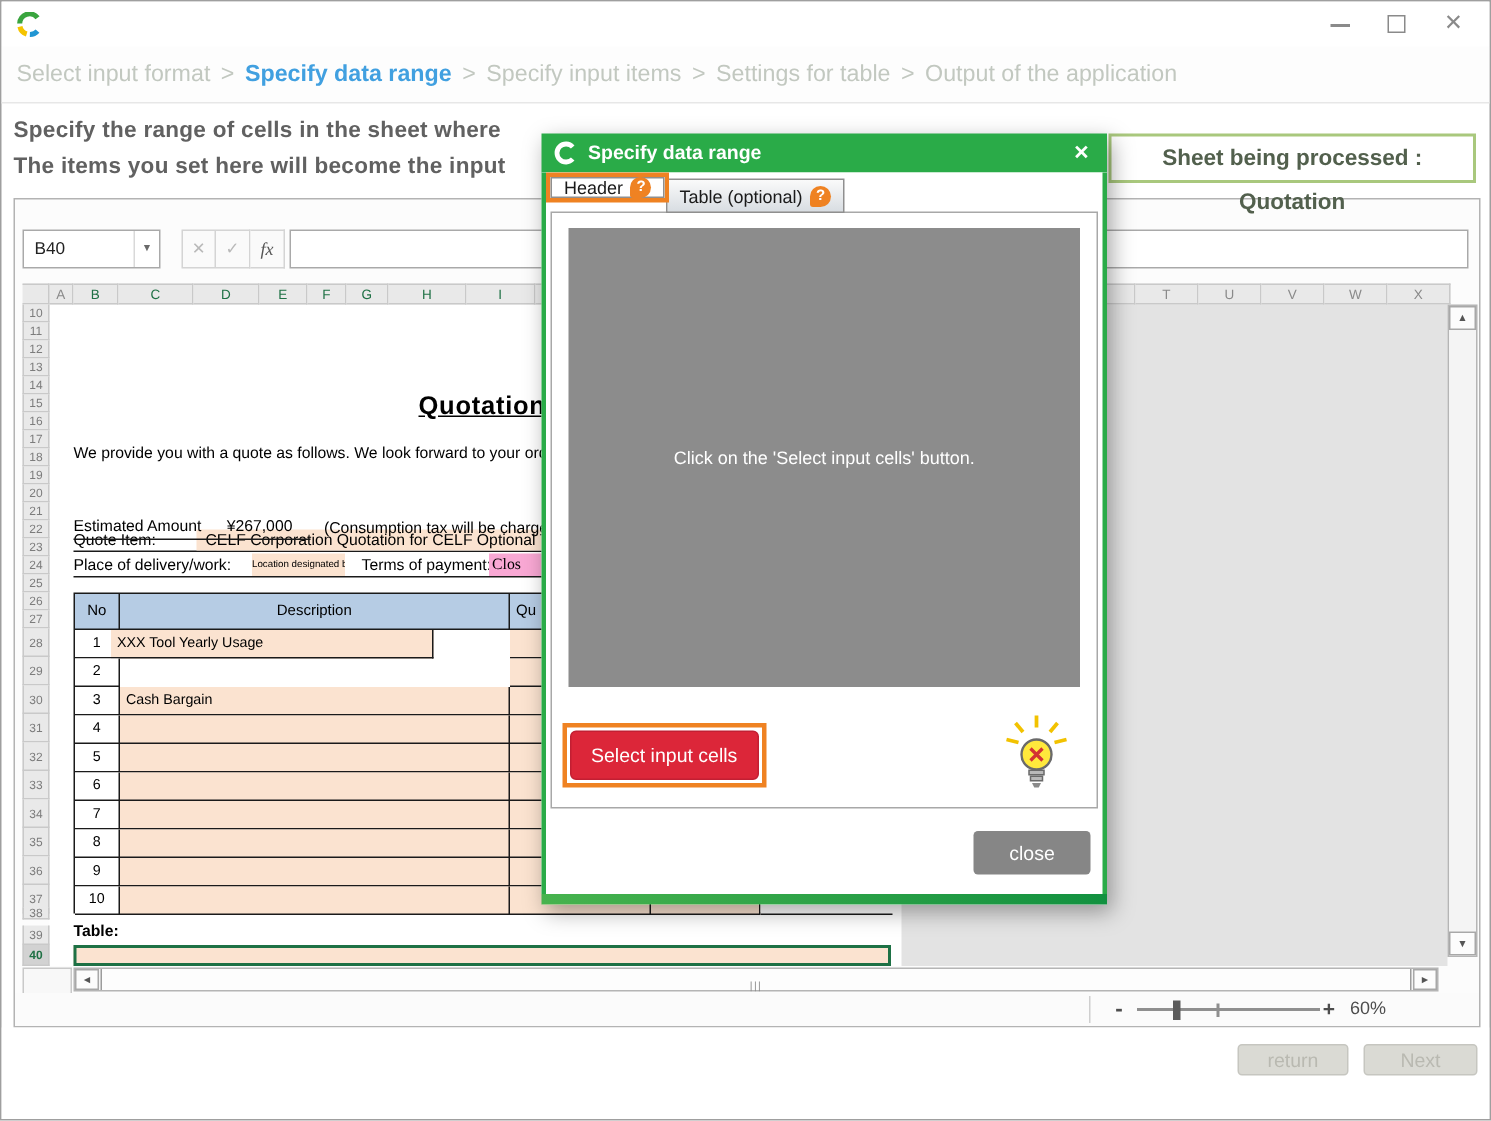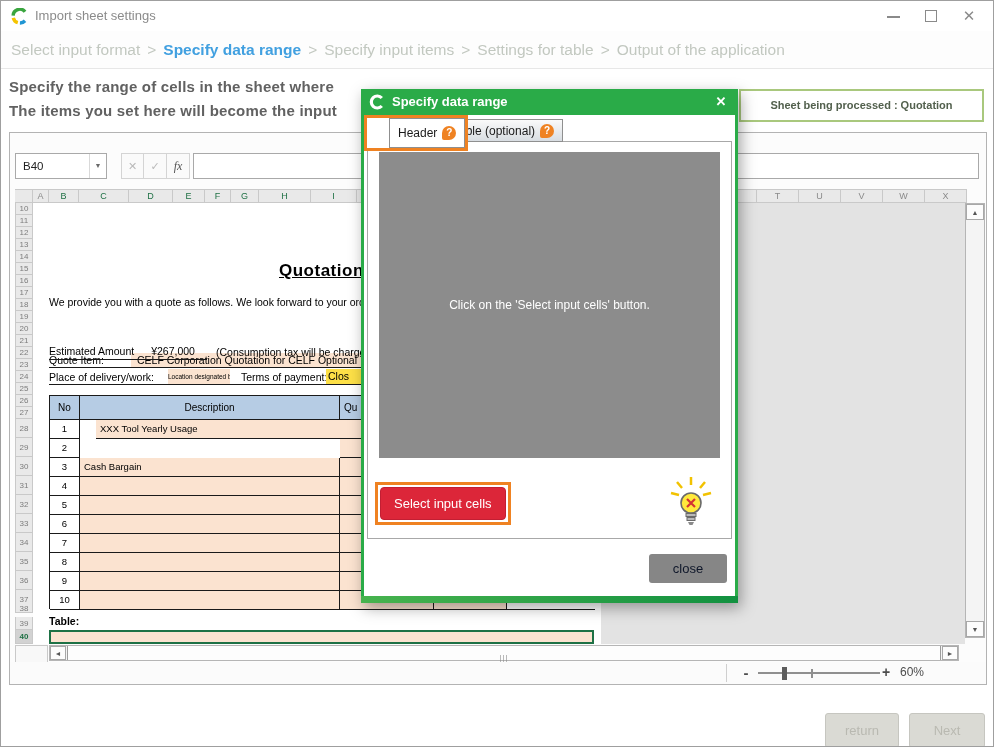--- a/index.html
+++ b/index.html
@@ -21,21 +21,21 @@
   #crumbbar { left:0; top:30px; width:100%; height:38px; background:#fdfdfd; border-bottom:1px solid #e7e7e7; }
   #breadcrumb { left:10px; top:0; height:38px; line-height:38px; font-size:15.5px; color:#c2c8c0; white-space:nowrap;text-align:right; }
   .bc-item { display:inline-block; color:#c2c8c0; }
   .bc-item.active { color:#41a0e0; font-weight:bold; }
   .bc-sep { display:inline-block; margin:0 7px; color:#c2c8c0; }
 
   
   .instr { left:8px; font-size:15px; font-weight:bold; color:#616161; letter-spacing:.2px; white-space:nowrap; }
   #instr1 { top:77px; } #instr2 { top:101px; }
   #sheet-banner { left:738px; top:88px; width:245px; height:33px; background:#fff; border:2px solid #a9c87d;
-                  text-align:center; line-height:29px; font-size:11px; font-weight:bold; color:#52604d; z-index:5; }
+                  text-align:center; line-height:29px; font-size:15px; font-weight:bold; color:#52604d; z-index:5; }
 
   
   #sheet-panel { left:8px; top:131px; width:978px; height:553px; border:1px solid #b3b3b3; background:#fcfcfc; }
   #name-box { left:14px; top:152px; width:92px; height:26px; border:1px solid #a9a9a9; background:#fff; font-size:11.5px; }
   #name-box .ref { position:absolute; left:7px; top:0; line-height:24px; color:#222; }
   #name-box .dd { position:absolute; right:0; top:0; width:17px; height:100%; border-left:1px solid #d9d9d9;
                   font-size:7px; color:#6a6a6a; text-align:center; line-height:24px; }
   #fx-group { left:120px; top:152px; height:26px; display:flex; }
   .fbtn { width:23px; height:26px; border:1px solid #d4d4d4; border-left:none; background:#fafafa;
           text-align:center; line-height:24px; font-size:11px; color:#b9b9b9; }
@@ -65,22 +65,22 @@
                     font-size:10.5px; line-height:15px; padding-left:6px; overflow:hidden; }
   #row-amount { left:48px; top:344px; width:545px; height:15px; }
   #row-amount .useg { position:absolute; left:0; top:0; width:158px; height:15px; border-bottom:1px solid #1a1a1a; font-size:10.5px; }
   #row-amount .useg .v { margin-left:14px; }
   #row-amount .note { position:absolute; left:167px; top:1px; font-size:10.5px; }
   #row-delivery { left:48px; top:368px; width:545px; height:16px; border-bottom:1px solid #1a1a1a; font-size:10.5px; }
   #row-delivery .lbl { position:absolute; left:0; top:2px; }
   #row-delivery .dval { position:absolute; left:119px; top:0; width:62px; height:15px; background:#fbe3d0;
                         font-size:6.5px; line-height:15px; overflow:hidden; }
   #row-delivery .plbl { position:absolute; left:192px; top:2px; }
-  #row-delivery .pval { position:absolute; left:277px; top:0; width:54px; height:15px; background:#fde047;
-                        line-height:15px; padding-left:2px; overflow:hidden; }
+  #row-delivery .pval { position:absolute; left:277px; top:0; width:54px; height:15px; background:#f9a8d4;
+                        line-height:15px; padding-left:2px; overflow:hidden;font-family:Liberation Serif, serif; }
   #qtable { left:48px; top:394px; width:545px; height:214px; border:1px solid #1a1a1a; z-index:3; }
   .t-row { position:absolute; left:0; width:100%; }
   .t-cell { position:absolute; top:0; height:100%; border-right:1px solid #1a1a1a; border-bottom:1px solid #1a1a1a;
             font-size:9.5px; overflow:hidden; white-space:nowrap; }
   .t-cell:last-child { border-right:none; }
   .t-head-cell { background:#b6cce4; text-align:center; font-size:10px; line-height:23px; }
   .t-head-cell.leftal { text-align:left; padding-left:4px; }
   .c-no { background:#fff; text-align:center; line-height:18px; }
   .c-desc { background:#fbe3d0; padding-left:4px; line-height:18px; }
   .c-peach { background:#fbe3d0; }
@@ -116,53 +116,52 @@
   #dialog { left:360px; top:88px; width:377px; height:514px; z-index:50; box-shadow:3px 5px 14px rgba(0,0,0,.35); }
   #dlg-titlebar { left:0; top:0; width:100%; height:26px; background:#2aab48; }
   #dlg-logo { left:8px; top:5px; width:16px; height:16px; }
   #dlg-title { left:31px; top:0; line-height:26px; font-size:13px; font-weight:bold; color:#fff; }
   #dlg-close { right:0; top:0; width:34px; height:26px; text-align:center; line-height:26px; color:#fff; font-size:13px; font-weight:bold; }
   #dlg-body { left:0; top:26px; width:100%; height:481px; background:#fff;
               border-left:3px solid #2aab48; border-right:3px solid #2aab48; }
   #dlg-greenbar { left:0; bottom:0; width:100%; height:7px; background:linear-gradient(90deg,#47b34e,#129140); }
 
   #tab-header-wrap { left:0; top:0; border:3px solid #ef8222; background:#fff; z-index:3; }
-  #tab-header { border:1px solid #8f8f8f; background:#fff; padding:0 8px; height:30px; display:flex; align-items:center; gap:5px;margin-left:22px; }
+  #tab-header { border:1px solid #8f8f8f; background:#fff; padding:0 8px; height:14px; display:flex; align-items:center; gap:5px; }
   #tab-table { left:80px; top:4px; height:23px; border:1px solid #8f8f8f; background:linear-gradient(#fafafa,#d8dde2);
                padding:0 8px; display:flex; align-items:center; gap:5px; z-index:2; }
   .tab-label { font-size:12px; color:#1a1a1a; }
   .qicon { width:14px; height:14px; border-radius:50% 50% 50% 2px; background:#ef8222; color:#fff; font-size:10px;
            font-weight:bold; text-align:center; line-height:14px; display:inline-block; }
   #tab-panel { left:3px; top:26px; width:365px; height:398px; border:1px solid #a8a8a8; background:#fff; }
   #preview-box { left:11px; top:10px; width:341px; height:306px; background:#8c8c8c; display:flex;
                  align-items:center; justify-content:center; }
   #preview-msg { color:#fff; font-size:12px; }
   #select-wrap { left:7px; top:340px; border:3px solid #ef8222; background:#fff; padding:2px; }
   #select-btn { background:#dc2639; border:1px solid #c21f33; border-radius:4px; color:#fff; font-size:13px;
                 padding:8px 13px; font-family:"Liberation Sans",sans-serif; }
   #bulb { right:18px; top:334px; width:44px; height:52px; }
   #dlg-close-btn { right:8px; top:439px; width:78px; height:29px; background:#868686; border:none; border-radius:3px;
-                   color:#0f172a; font-size:13px; font-family:"Liberation Sans",sans-serif; }
+                   color:#ffffff; font-size:13px; font-family:"Liberation Sans",sans-serif; }
 
   
   #footer { left:0; top:684px; width:100%; height:63px; background:#fff; }
-  .foot-btn { position:absolute; top:28px; height:35px; background:#dadad4; border:1px solid #c6c6c0; border-radius:3px;
+  .foot-btn { position:absolute; top:11px; height:21px; background:#dadad4; border:1px solid #c6c6c0; border-radius:3px;
               color:#b9b9b1; font-size:13px; font-family:"Liberation Sans",sans-serif; }
   #btn-return { left:824px; width:74px; } #btn-next { left:908px; width:76px; }
 </style>
 </head>
 <body>
 
 <div class="abs" id="titlebar">
   <svg class="abs" id="app-logo" viewBox="0 0 20 20">
     <path d="M16.5 4.5 A7.8 7.8 0 0 0 2.5 9" fill="none" stroke="#3aa53f" stroke-width="4"></path>
     <path d="M2.7 11.5 A7.8 7.8 0 0 0 8 17.3" fill="none" stroke="#f5c400" stroke-width="4"></path>
     <path d="M10.5 17.6 A7.8 7.8 0 0 0 16.5 15" fill="none" stroke="#2196d3" stroke-width="4"></path>
   </svg>
-  <div class="abs" id="app-title">Import sheet settings</div>
   <div class="abs winctl" id="btn-min">
       <span class="abs" id="min-bar"></span>
     </div>
   <div class="abs winctl" id="btn-max">
       <span class="abs" id="max-box"></span>
     </div>
   <div class="abs winctl" id="btn-close">✕</div>
 </div>
 
 <div class="abs" id="crumbbar">
@@ -260,21 +259,21 @@
 <div class="abs" id="qtable">
     <div class="t-row" style="top: 0px; height: 24px;">
       <div class="t-cell t-head-cell" style="left: 0px; width: 30px;">No</div>
       <div class="t-cell t-head-cell" style="left: 30px; width: 260px;">Description</div>
       <div class="t-cell t-head-cell leftal" style="left: 290px; width: 94px;">Qu</div>
       <div class="t-cell t-head-cell" style="left: 384px; width: 73px;"></div>
       <div class="t-cell t-head-cell" style="left: 457px; width: 88px;"></div>
     </div>
     <div class="t-row" style="top: 24px; height: 19px;">
       <div class="t-cell c-no" style="left: 0px; width: 30px;">1</div>
-      <div class="t-cell c-desc" style="left: 46px; width: 292px;">XXX Tool Yearly Usage</div>
+      <div class="t-cell c-desc" style="left: 24px; width: 215px;">XXX Tool Yearly Usage</div>
       <div class="t-cell c-peach" style="left: 290px; width: 94px;"></div>
       <div class="t-cell c-peach" style="left: 384px; width: 73px;"></div>
       <div class="t-cell c-white" style="left: 457px; width: 88px;"></div>
     </div>
     <div class="t-row" style="top: 43px; height: 19px;">
       <div class="t-cell c-no" style="left: 0px; width: 30px;">2</div>
       <div class="t-cell c-peach" style="left: 290px; width: 94px;"></div>
       <div class="t-cell c-peach" style="left: 384px; width: 73px;"></div>
       <div class="t-cell c-white" style="left: 457px; width: 88px;"></div>
     </div>

